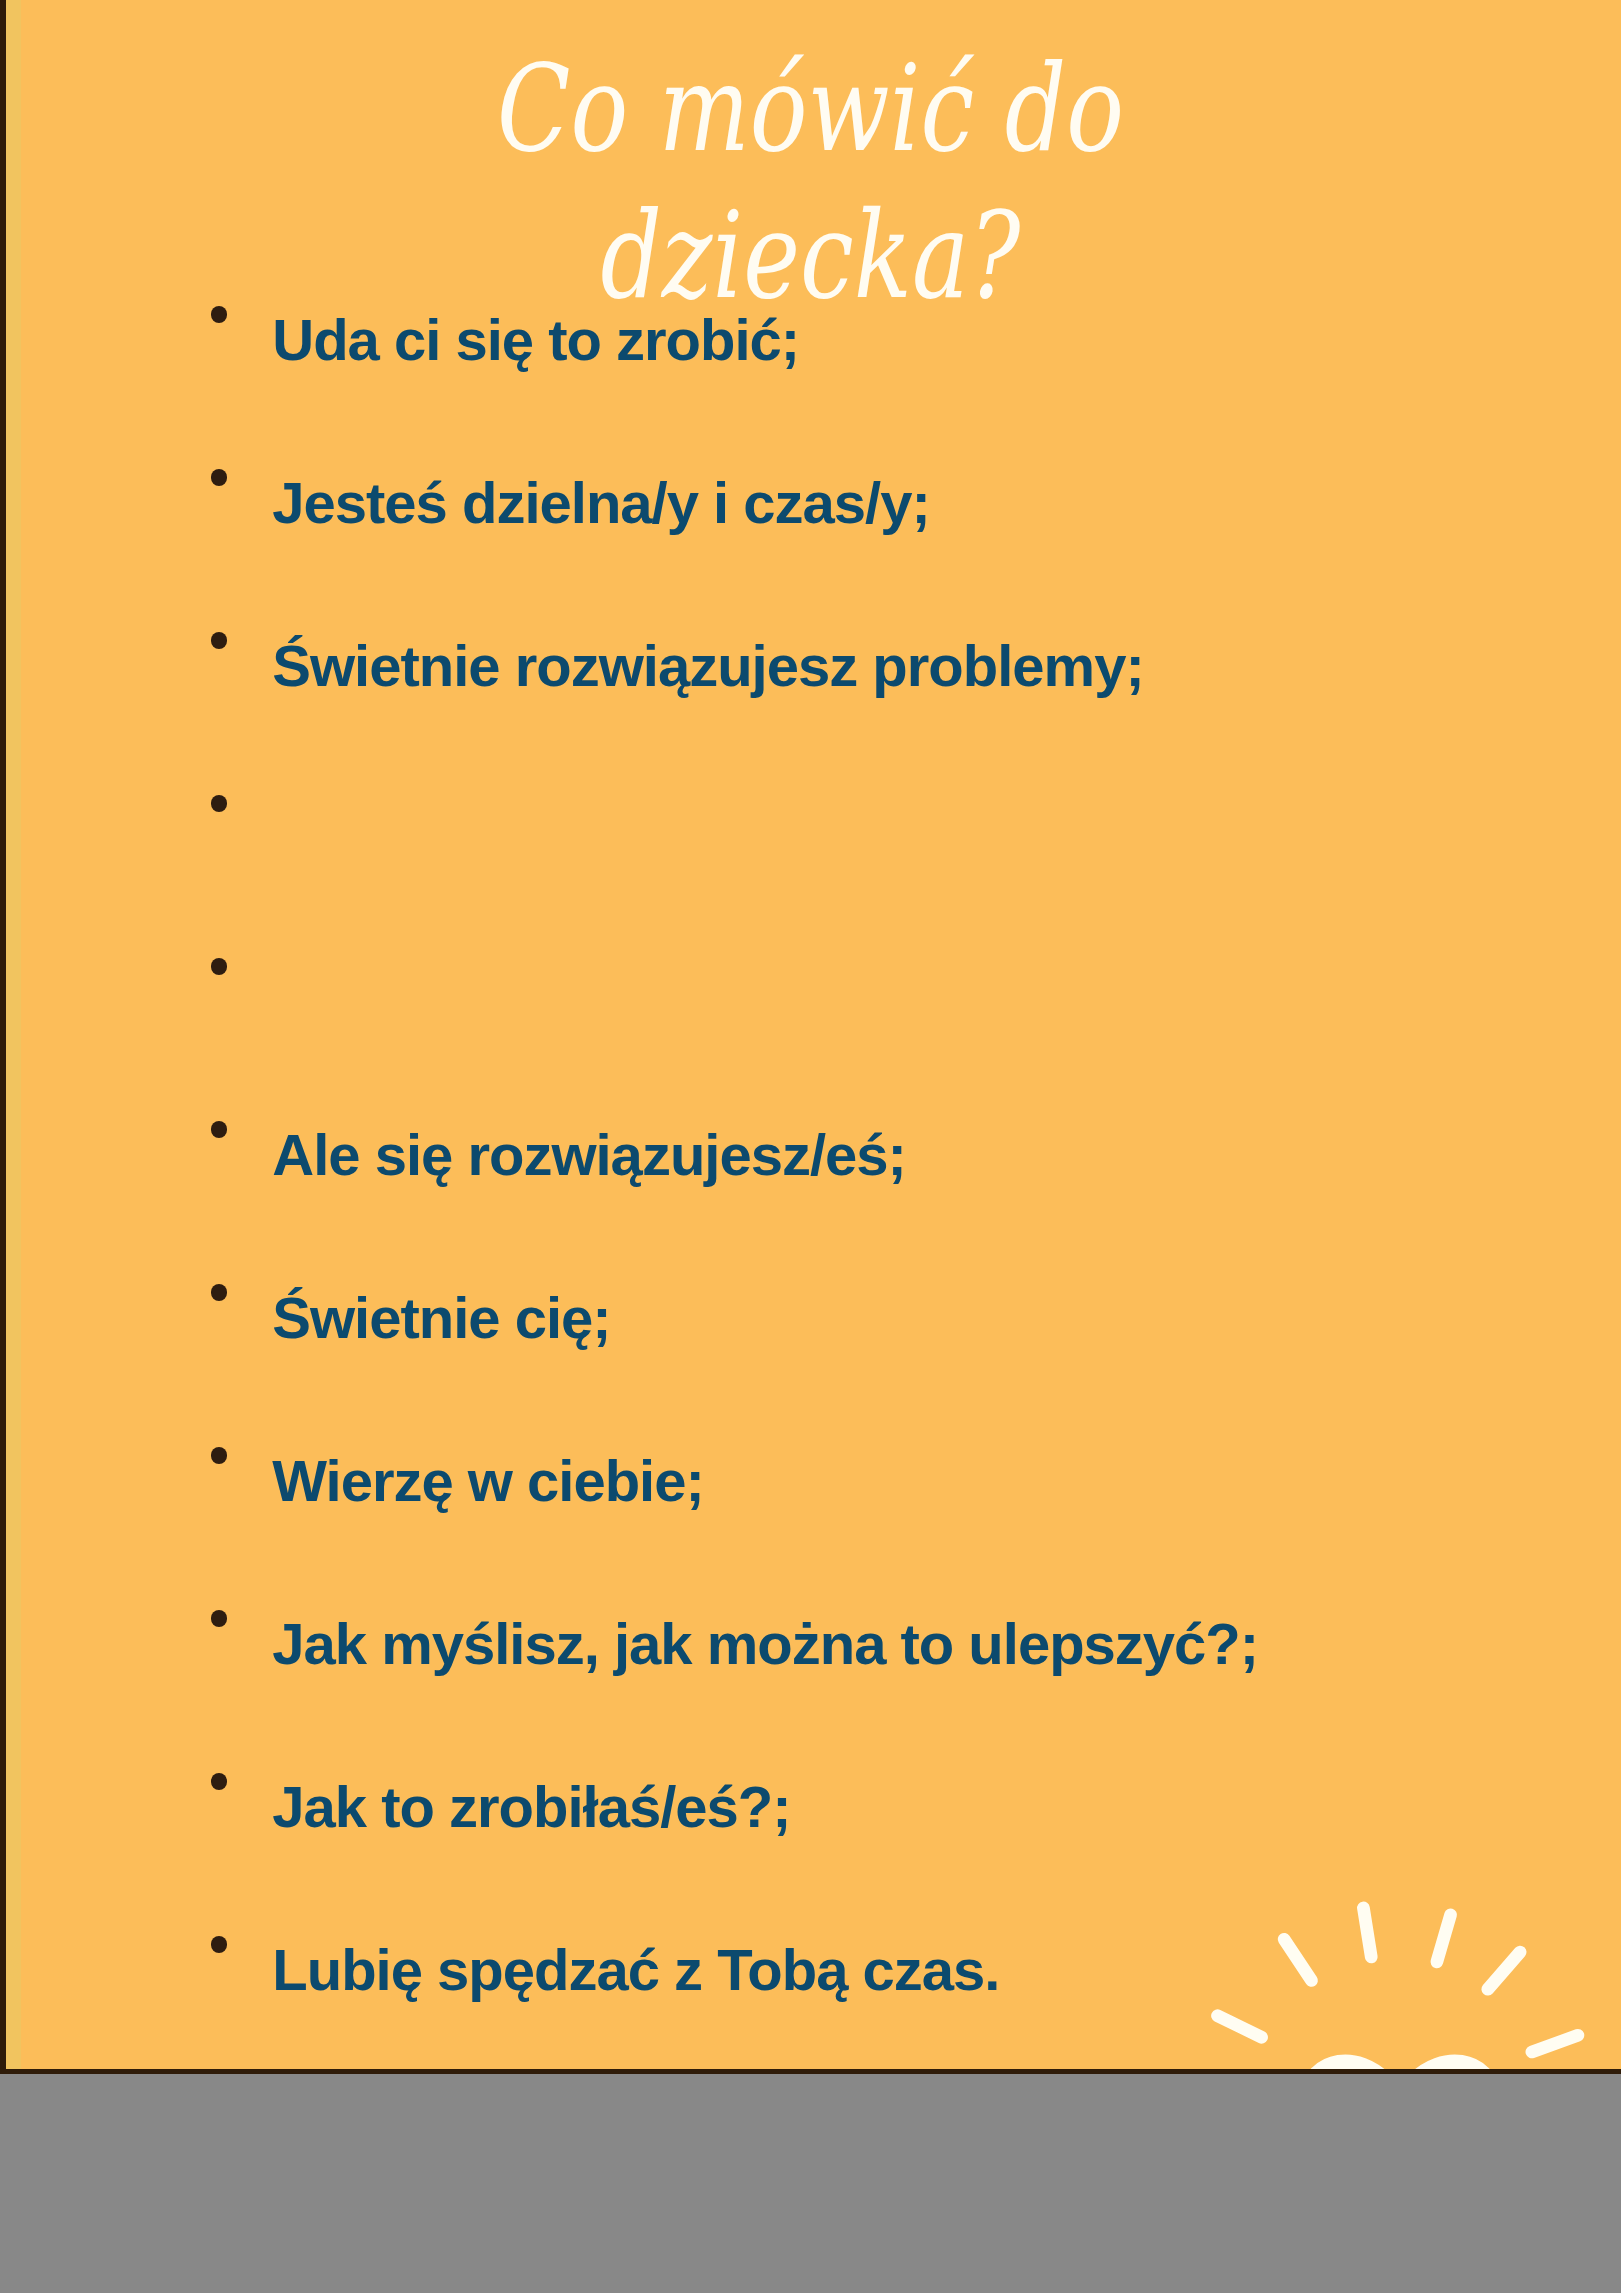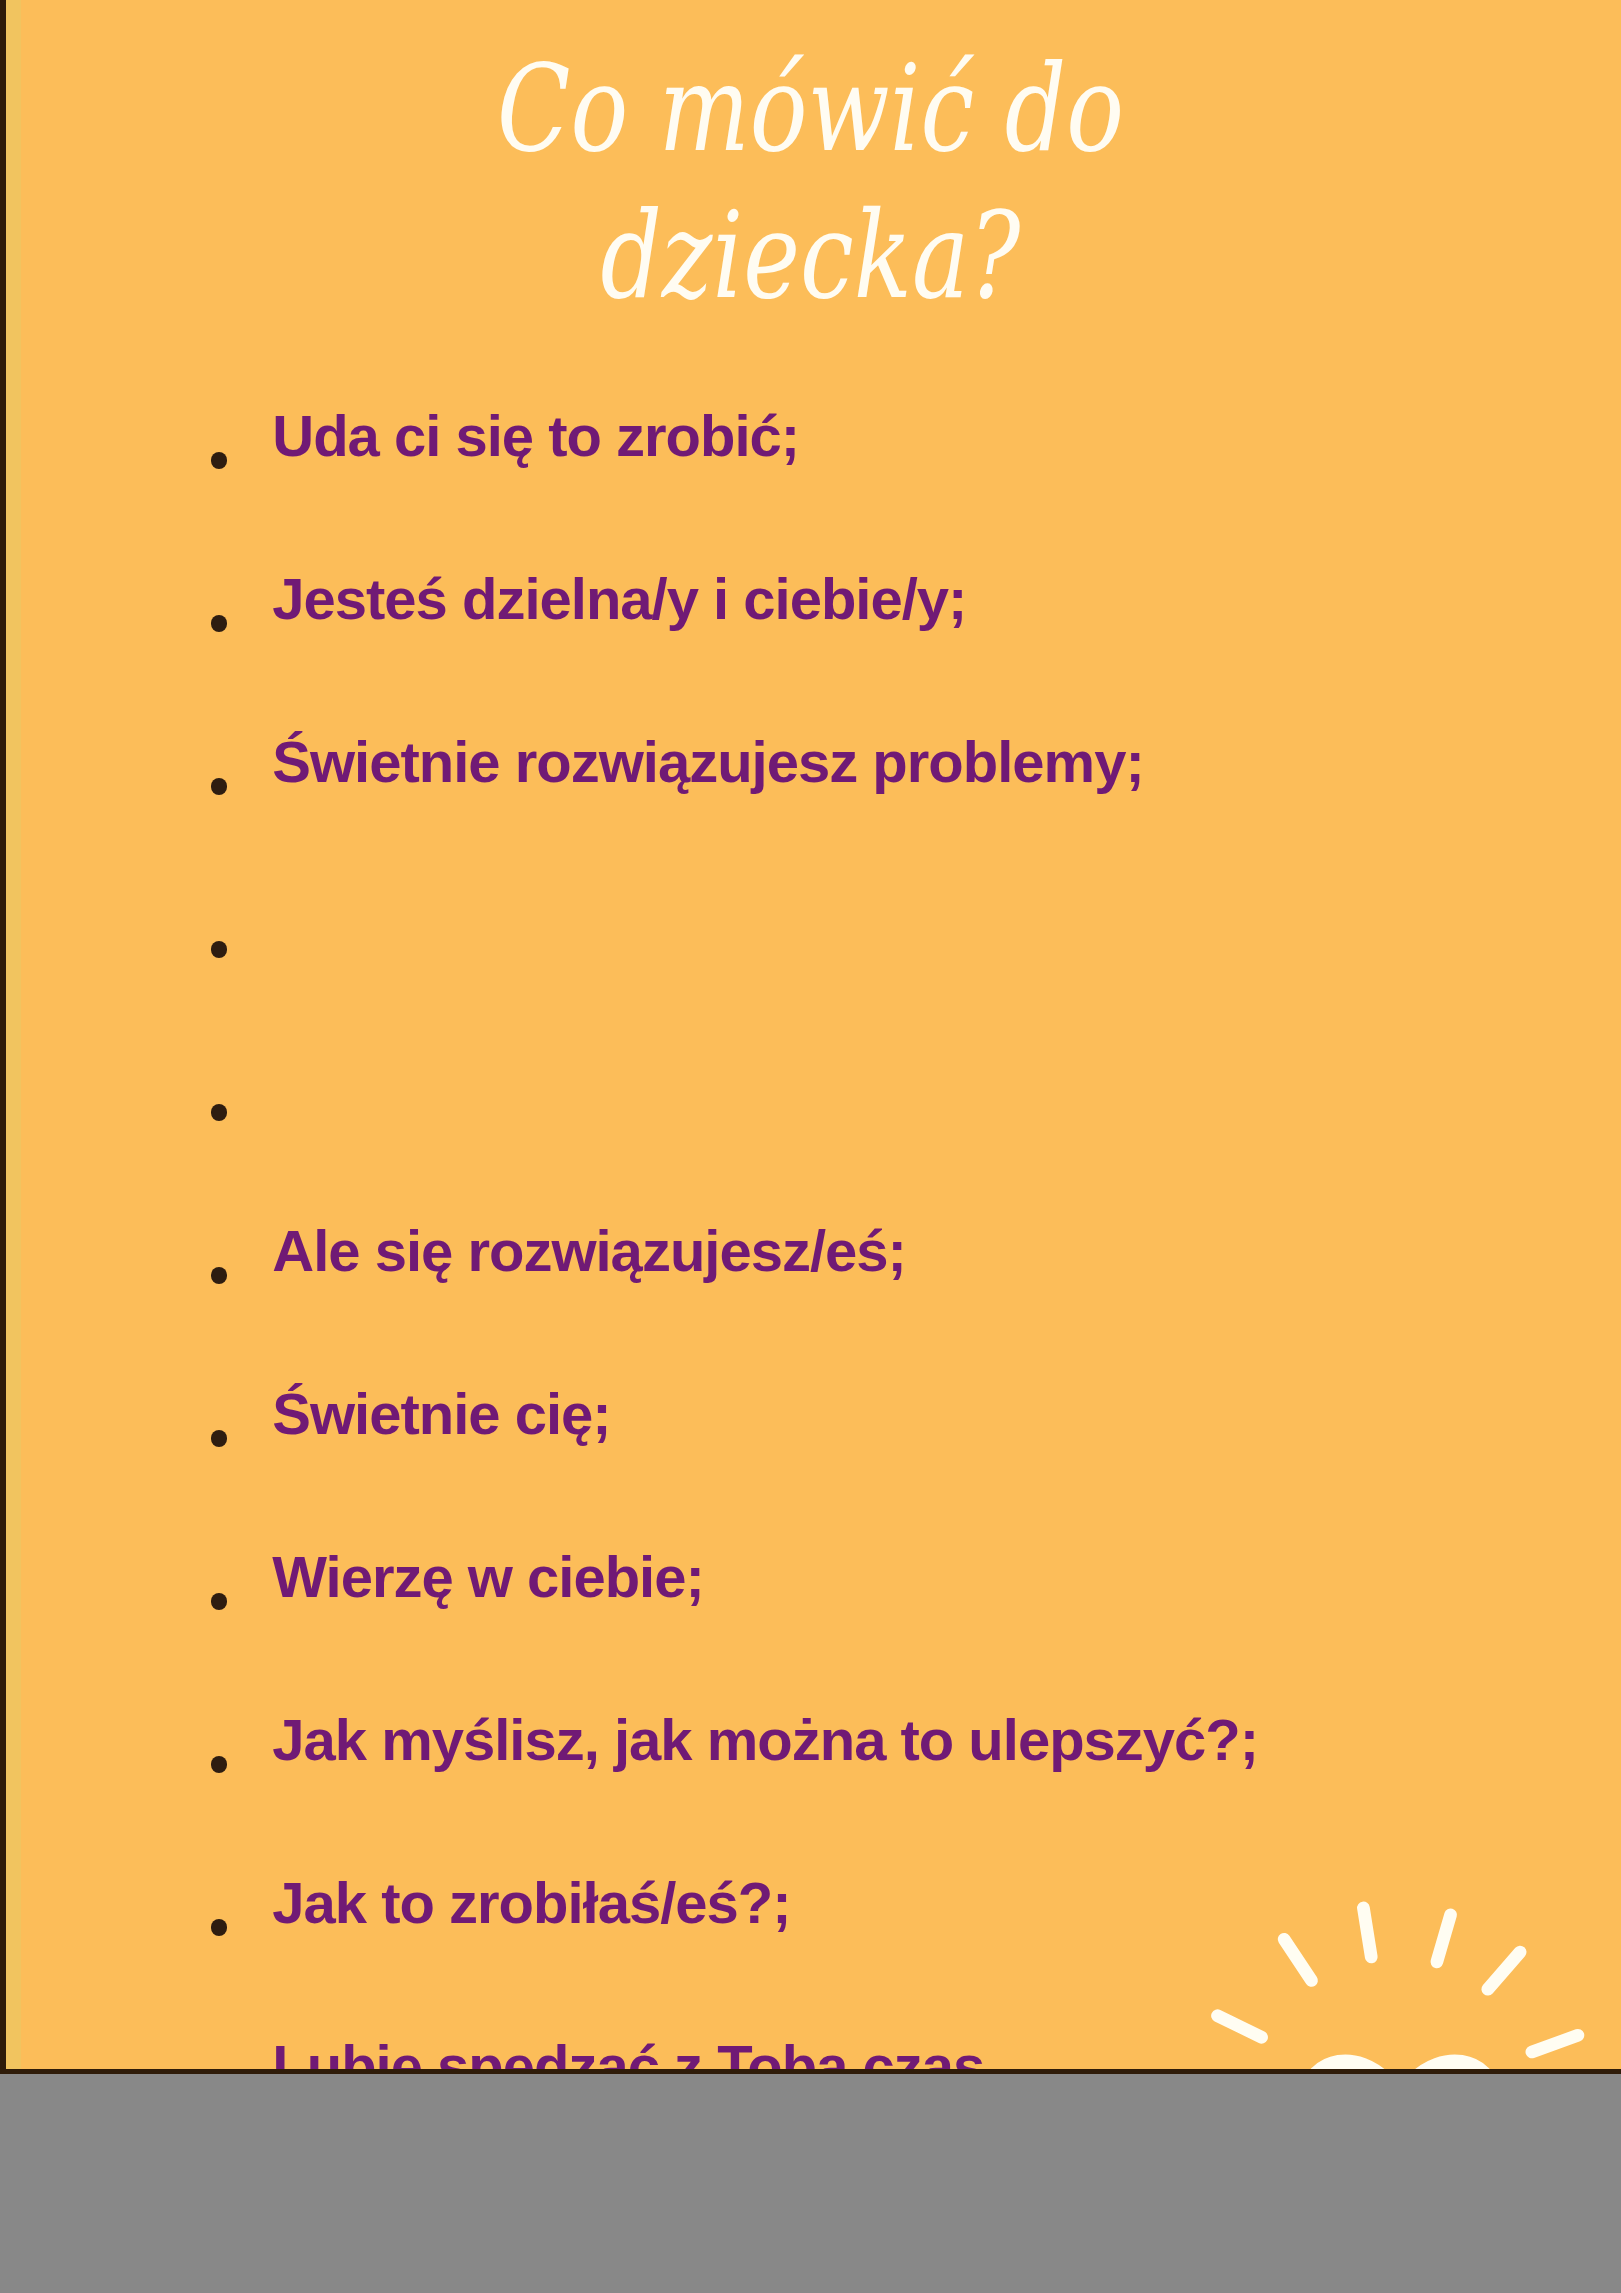--- a/index.html
+++ b/index.html
@@ -38,22 +38,22 @@
     transform-origin:50% 0;
   }
   
   .phrases{
     position:absolute;left:191px;top:306px;
     margin:0;padding:0;list-style:none;
     z-index:1;
   }
   .phrases li{
     height:163px;
-    display:flex;align-items:flex-end;
-    color:#701a75;
+    display:flex;align-items:flex-start;
+    color:#0c4a6e;
     font-size:58px;
     font-weight:bold;
     letter-spacing:-1px;
     white-space:nowrap;
   }
   .dot{
     flex:none;
     width:16.7px;height:16.7px;border-radius:50%;
     background:#2e1d10;
     margin-left:19.6px;margin-right:45px;
@@ -79,21 +79,21 @@
     <div>dziecka?</div>
   </h1>
 
   <ul class="phrases">
     <li>
         <span class="dot"></span>
         <span>Uda ci się to zrobić;</span>
       </li>
     <li>
         <span class="dot"></span>
-        <span>Jesteś dzielna/y i ciebie/y;</span>
+        <span>Jesteś dzielna/y i czas/y;</span>
       </li>
     <li>
         <span class="dot"></span>
         <span>Świetnie rozwiązujesz problemy;</span>
       </li>
     <li>
         <span class="dot"></span>
       </li>
     <li>
         <span class="dot"></span>

